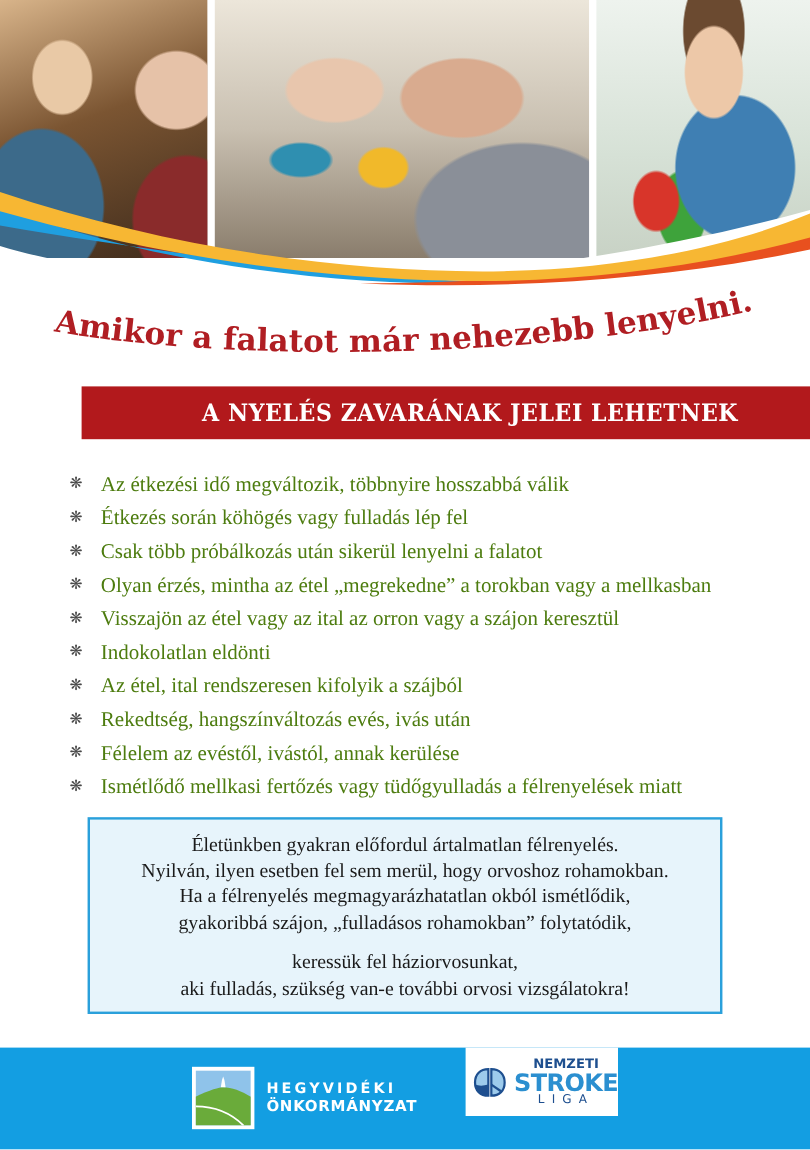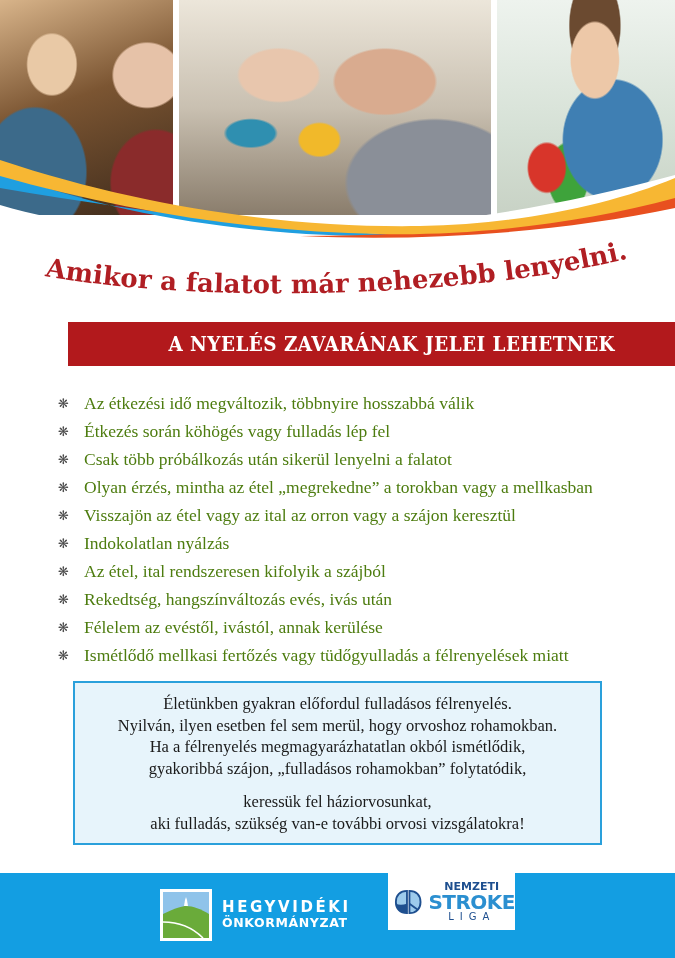--- a/index.html
+++ b/index.html
@@ -52,21 +52,21 @@
   .info-box { position: absolute; left: 73px; top: 681px; width: 529px; height: 164px;
     background: #e7f4fb; border: 2px solid #2aa0db; padding-top: 10px; text-align: center; }
   .info-line { font-family: "Liberation Serif", serif; font-size: 16.5px; line-height: 21.5px; color: #1a1a1a; white-space: nowrap; }
   .info-line.bold { font-weight: normal; margin-top: 12px; }
 
   
   .footer { position: absolute; left: 0; top: 873px; width: 675px; height: 85px; background: #139ee2; }
   .logo-hegyvideki { position: absolute; left: 160px; top: 16px; display: flex; align-items: center; }
   .logo-hegy-box { width: 52px; height: 52px; background: #ffffff; padding: 3px; }
   .logo-hegy-text { margin-left: 10px; color: #ffffff; font-family: "DejaVu Sans", sans-serif; font-weight: bold; line-height: 1.15; }
-  .logo-hegy-line1 { font-size: 15px; letter-spacing: 2.6px; }
+  .logo-hegy-line1 { font-size: 12px; letter-spacing: 2.6px; }
   .logo-hegy-line2 { font-size: 12.5px; letter-spacing: 0.6px; }
   .logo-stroke { position: absolute; left: 388px; top: 0; width: 127px; height: 57px; background: #ffffff;
     display: flex; align-items: center; padding-left: 6px; }
   .stroke-text { margin-left: 6px; font-family: "DejaVu Sans", sans-serif; font-weight: bold; text-align: center; line-height: 1; }
   .stroke-l1 { color: #1e4f8f; font-size: 11px; }
   .stroke-l2 { color: #2b8fd0; font-size: 20px; letter-spacing: -0.5px; }
   .stroke-l3 { color: #1e4f8f; font-size: 10px; letter-spacing: 6px; font-weight: normal; }
 </style>
 </head>
 <body>
@@ -121,42 +121,42 @@
   <li class="symptom">
       <span class="bullet">❋</span>
       <span class="symptom-text">Olyan érzés, mintha az étel „megrekedne” a torokban vagy a mellkasban</span>
     </li>
   <li class="symptom">
       <span class="bullet">❋</span>
       <span class="symptom-text">Visszajön az étel vagy az ital az orron vagy a szájon keresztül</span>
     </li>
   <li class="symptom">
       <span class="bullet">❋</span>
-      <span class="symptom-text">Indokolatlan nyálzás</span>
+      <span class="symptom-text">Indokolatlan eldönti</span>
     </li>
   <li class="symptom">
       <span class="bullet">❋</span>
       <span class="symptom-text">Az étel, ital rendszeresen kifolyik a szájból</span>
     </li>
   <li class="symptom">
       <span class="bullet">❋</span>
       <span class="symptom-text">Rekedtség, hangszínváltozás evés, ivás után</span>
     </li>
   <li class="symptom">
       <span class="bullet">❋</span>
       <span class="symptom-text">Félelem az evéstől, ivástól, annak kerülése</span>
     </li>
   <li class="symptom">
       <span class="bullet">❋</span>
       <span class="symptom-text">Ismétlődő mellkasi fertőzés vagy tüdőgyulladás a félrenyelések miatt</span>
     </li>
 </ul>
 
 <div class="info-box">
-  <div class="info-line">Életünkben gyakran előfordul fulladásos félrenyelés.</div>
+  <div class="info-line">Életünkben gyakran előfordul ártalmatlan félrenyelés.</div>
   <div class="info-line">Nyilván, ilyen esetben fel sem merül, hogy orvoshoz rohamokban.</div>
   <div class="info-line">Ha a félrenyelés megmagyarázhatatlan okból ismétlődik,</div>
   <div class="info-line">gyakoribbá szájon, „fulladásos rohamokban” folytatódik,</div>
   <div class="info-line bold">keressük fel háziorvosunkat,</div>
   <div class="info-line">aki fulladás, szükség van-e további orvosi vizsgálatokra!</div>
 </div>
 
 <div class="footer">
   <div class="logo-hegyvideki">
     <div class="logo-hegy-box">

